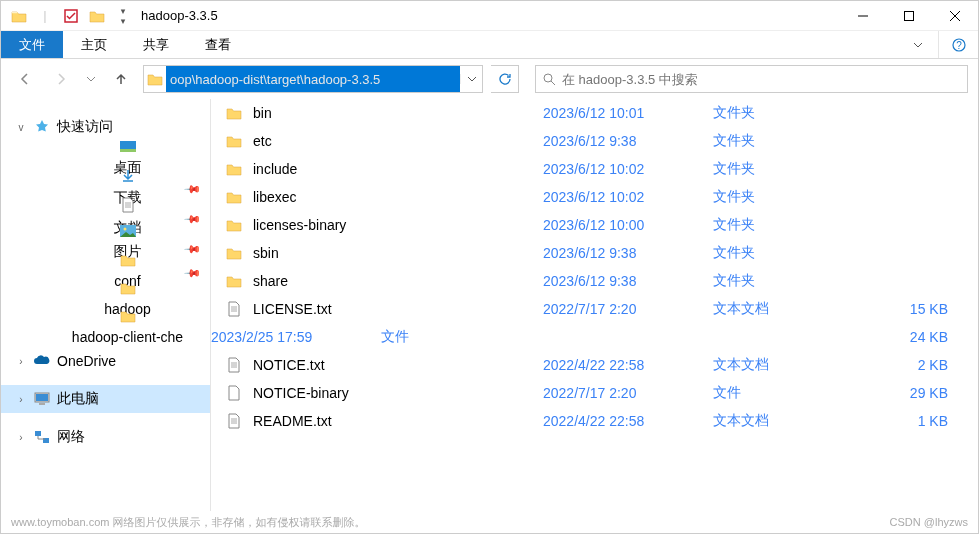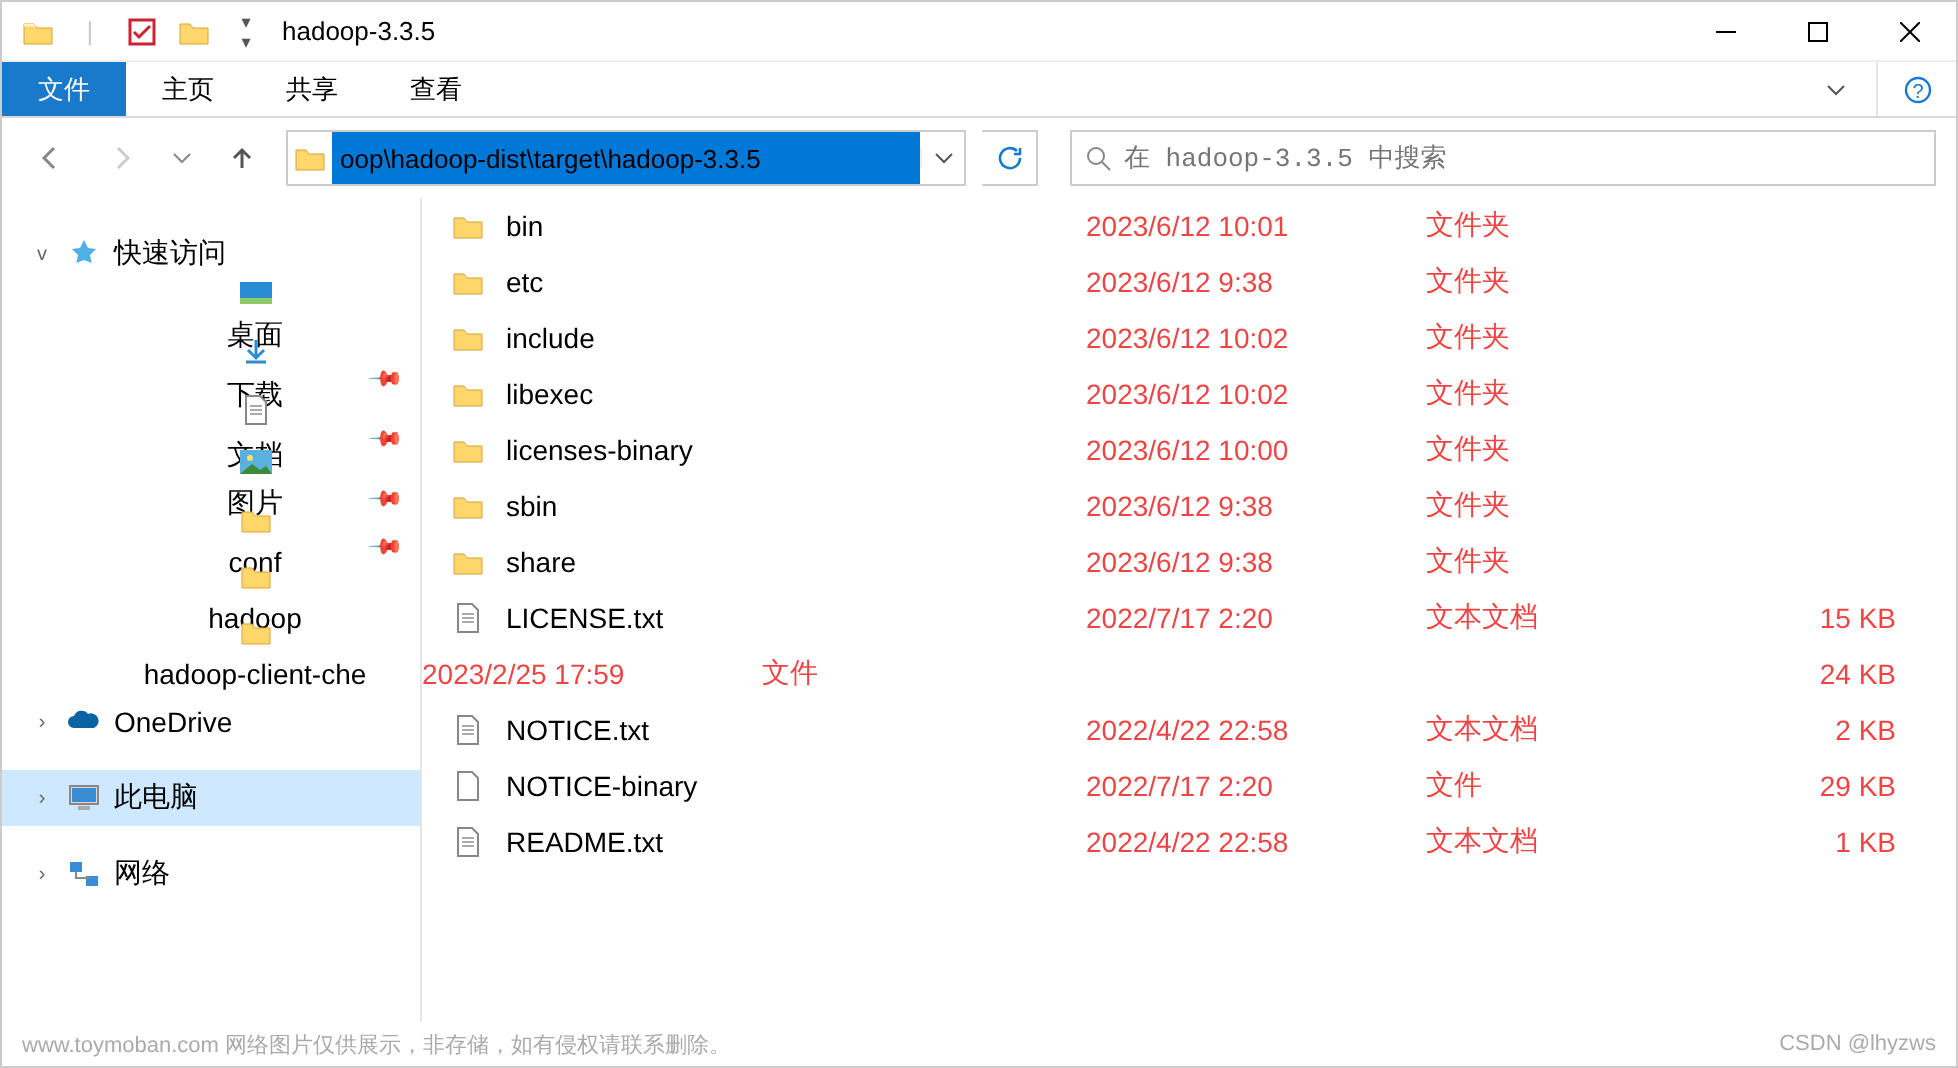--- a/index.html
+++ b/index.html
@@ -19,25 +19,25 @@
 .ribbon-file { background: #1979ca; color: #fff; padding: 0 18px; display: flex; align-items: center; font-size: 13px; }
 .ribbon-tab { padding: 0 18px; display: flex; align-items: center; font-size: 13px; }
 .ribbon-expand { margin-left: auto; width: 40px; display: flex; align-items: center; justify-content: center; }
 .ribbon-help { width: 40px; display: flex; align-items: center; justify-content: center; border-left: 1px solid #e5e5e5; }
 
 
 .addr-row { height: 40px; display: flex; align-items: center; padding: 0 10px; gap: 8px; }
 .nav-arrow { width: 28px; height: 28px; display: flex; align-items: center; justify-content: center; }
 .addr-box { display: flex; align-items: center; flex: 0 0 340px; height: 28px; border: 1px solid #ccc; background: #fff; }
 .addr-icon { width: 22px; display: flex; align-items: center; justify-content: center; }
-.addr-input { flex: 1; height: 100%; border: none; outline: none; background: #0078d7; color: #000000; padding: 0 4px; font-size: 13px; font-family: inherit; }
+.addr-input { flex: 1; height: 100%; border: none; outline: none; background: #0078d7; color: #e5e5e5; padding: 0 4px; font-size: 13px; font-family: inherit; }
 .addr-dd { width: 22px; display: flex; align-items: center; justify-content: center; border-left: 1px solid #eee; }
 .addr-refresh { width: 28px; height: 28px; border: 1px solid #ccc; border-left: none; display: flex; align-items: center; justify-content: center; }
 .search-box { flex: 1; height: 28px; border: 1px solid #ccc; display: flex; align-items: center; padding: 0 6px; margin-left: 8px; }
-.search-box input { flex: 1; border: none; outline: none; font-size: 13px; font-family: Liberation Mono, monospace; color: #666; }
+.search-box input { flex: 1; border: none; outline: none; font-size: 13px; font-family: Liberation Sans, sans-serif; color: #666; }
 
 
 .main { display: flex; height: calc(100% - 30px - 28px - 40px - 22px); }
 
 
 .sidebar { width: 210px; border-right: 1px solid #e5e5e5; padding-top: 14px; overflow: hidden; }
 .side-item { display: flex; align-items: center; height: 28px; padding-left: 14px; gap: 6px; font-size: 14px; }
 .side-item.sub { padding-left: 44px; flex-direction: column; }
 .side-item.sel { background: #cde8ff; }
 .side-item .exp { width: 12px; display: flex; justify-content: center; color: #666; font-size: 10px; }
@@ -47,21 +47,21 @@
 
 .files { flex: 1; overflow: hidden; }
 .cols { display: flex; height: 28px; align-items: center; border-bottom: 1px solid #f0f0f0; color: #333; font-size: 13px; }
 .col-name { flex: 0 0 332px; padding-left: 14px; }
 .col-date { flex: 0 0 170px; }
 .col-type { flex: 0 0 150px; }
 .col-size { flex: 1; text-align: right; padding-right: 30px; }
 .col-hdr { display: flex; align-items: center; gap: 6px; }
 .row { display: flex; height: 28px; align-items: center; font-size: 14px; }
 .row .col-name { display: flex; align-items: center; gap: 10px; }
-.row .col-date, .row .col-type, .row .col-size { color: #ef4444; }
+.row .col-date, .row .col-type, .row .col-size { color: #3b82f6; }
 .file-icon { width: 18px; height: 18px; display: flex; align-items: center; justify-content: center; }
 
 
 .footer { height: 22px; display: flex; align-items: center; padding: 0 10px; font-size: 11px; color: #aaa; justify-content: space-between; }
 
 
 .folder-svg { width: 16px; height: 14px; }
 .file-svg { width: 14px; height: 16px; }
 </style>
 </head>

